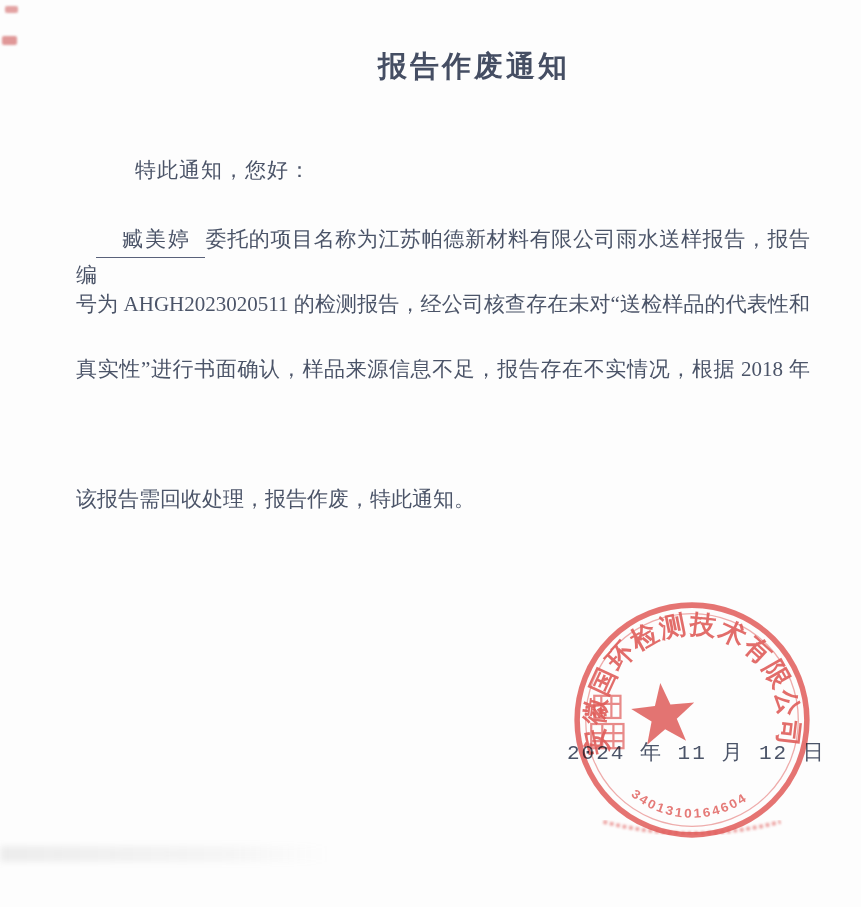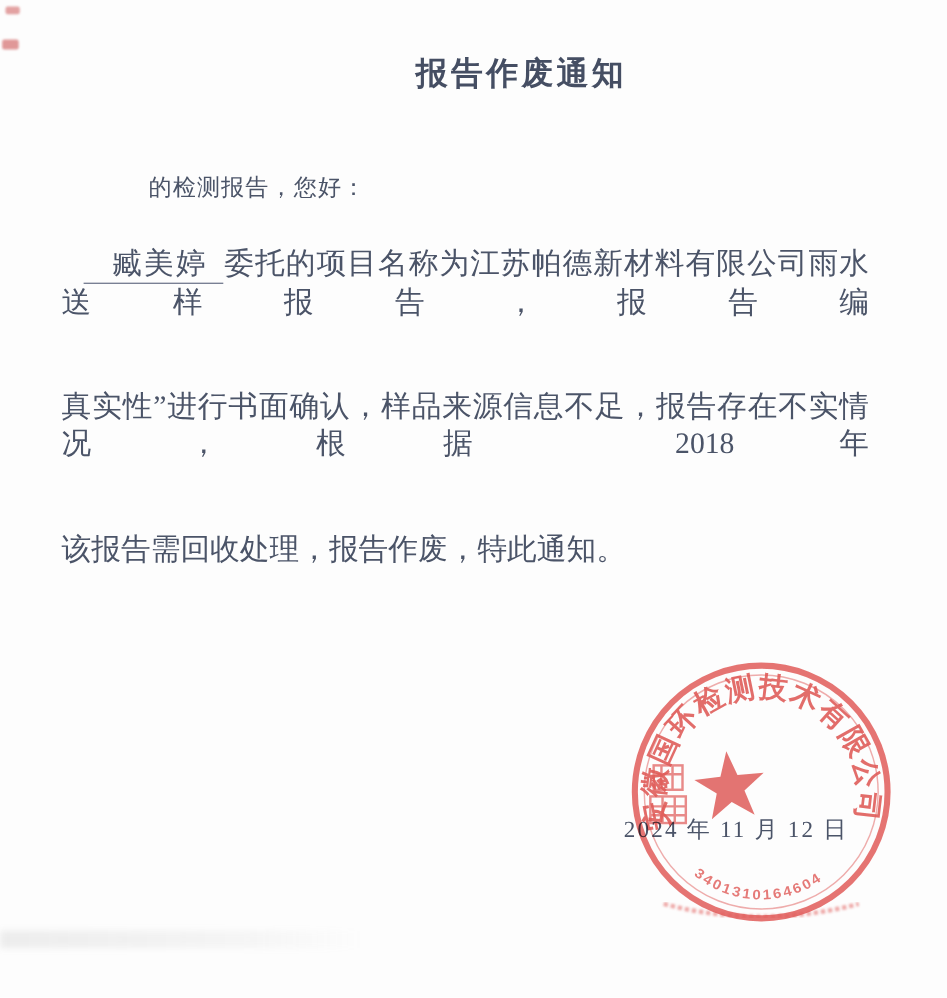--- a/index.html
+++ b/index.html
@@ -12,40 +12,40 @@
     position:absolute;top:47px;left:378px;margin:0;
     font-size:29px;font-weight:bold;letter-spacing:3px;color:#454e63;
     font-family:"Liberation Sans","DejaVu Sans",sans-serif;
     white-space:nowrap;
   }
   .greeting{
     position:absolute;top:153px;left:135px;
     font-size:21px;line-height:34px;letter-spacing:1px;white-space:nowrap;
   }
   .bline{
-    position:absolute;left:56px;width:734px;
-    font-size:27px;line-height:34px;
+    position:absolute;left:76px;width:734px;
+    font-size:21px;line-height:34px;
     text-align:justify;text-align-last:justify;
   }
   .l1{top:222px;} .l2{top:287px;} .l3{top:352px;} .l4{top:417px;}
   .l5{top:482px;text-align:right;text-align-last:left;}
   .ind{display:inline-block;width:20px;}
   .uname{
     display:inline-block;
     padding:0 14px 1px 26px;
     border-bottom:1.5px solid #59617a;
     letter-spacing:2px;
   }
   .sig{
     position:absolute;top:696px;left:482px;
     font-size:21px;line-height:30px;letter-spacing:1px;white-space:nowrap;
   }
   .sigdate{
     position:absolute;top:739px;left:567px;
-    font-size:21px;line-height:30px;letter-spacing:2px;white-space:nowrap;
+    font-size:21px;line-height:30px;letter-spacing:2px;white-space:nowrap;font-family:Liberation Mono, monospace;
   }
   .stamp{
     position:absolute;left:561px;top:591px;width:262px;height:262px;
     mix-blend-mode:multiply;opacity:.93;
   }
   .speck{position:absolute;border-radius:2px;filter:blur(1px);}
   .speck.s1{left:5px;top:6px;width:13px;height:7px;background:rgba(196,52,52,.45);}
   .speck.s2{left:2px;top:36px;width:15px;height:9px;background:rgba(196,52,52,.5);}
   .smudge{
     position:absolute;left:0;top:846px;width:330px;height:16px;
@@ -56,24 +56,25 @@
 </head>
 <body>
 
 <div class="page">
 
   <div class="speck s1"></div>
   <div class="speck s2"></div>
 
   <h1 class="title">报告作废通知</h1>
 
-  <div class="greeting">的检测报告，您好：</div>
+  <div class="greeting">特此通知，您好：</div>
 
   <div class="bline l1"><span class="ind"></span><span class="uname">臧美婷</span><span>委托的项目名称为江苏帕德新材料有限公司雨水送样报告，报告编</span></div>
 
+  <div class="bline l2">号为 AHGH2023020511 的检测报告，经公司核查存在未对“送检样品的代表性和</div>
   <div class="bline l3">真实性”进行书面确认，样品来源信息不足，报告存在不实情况，根据 2018 年</div>
   <div class="bline l5">该报告需回收处理，报告作废，特此通知。</div>
 
   <div class="sigdate">2024 年 11 月 12 日</div>
 
   <svg class="stamp" viewBox="0 0 260 260" xmlns="http://www.w3.org/2000/svg">
     <defs>
       <path id="arcTop" d="M 47.3 160.1 A 88 88 0 1 1 212.7 160.1" fill="none"></path>
       <path id="arcBottom" d="M 69 202.8 A 95 95 0 0 0 191 202.8" fill="none"></path>
       <filter id="soft">

